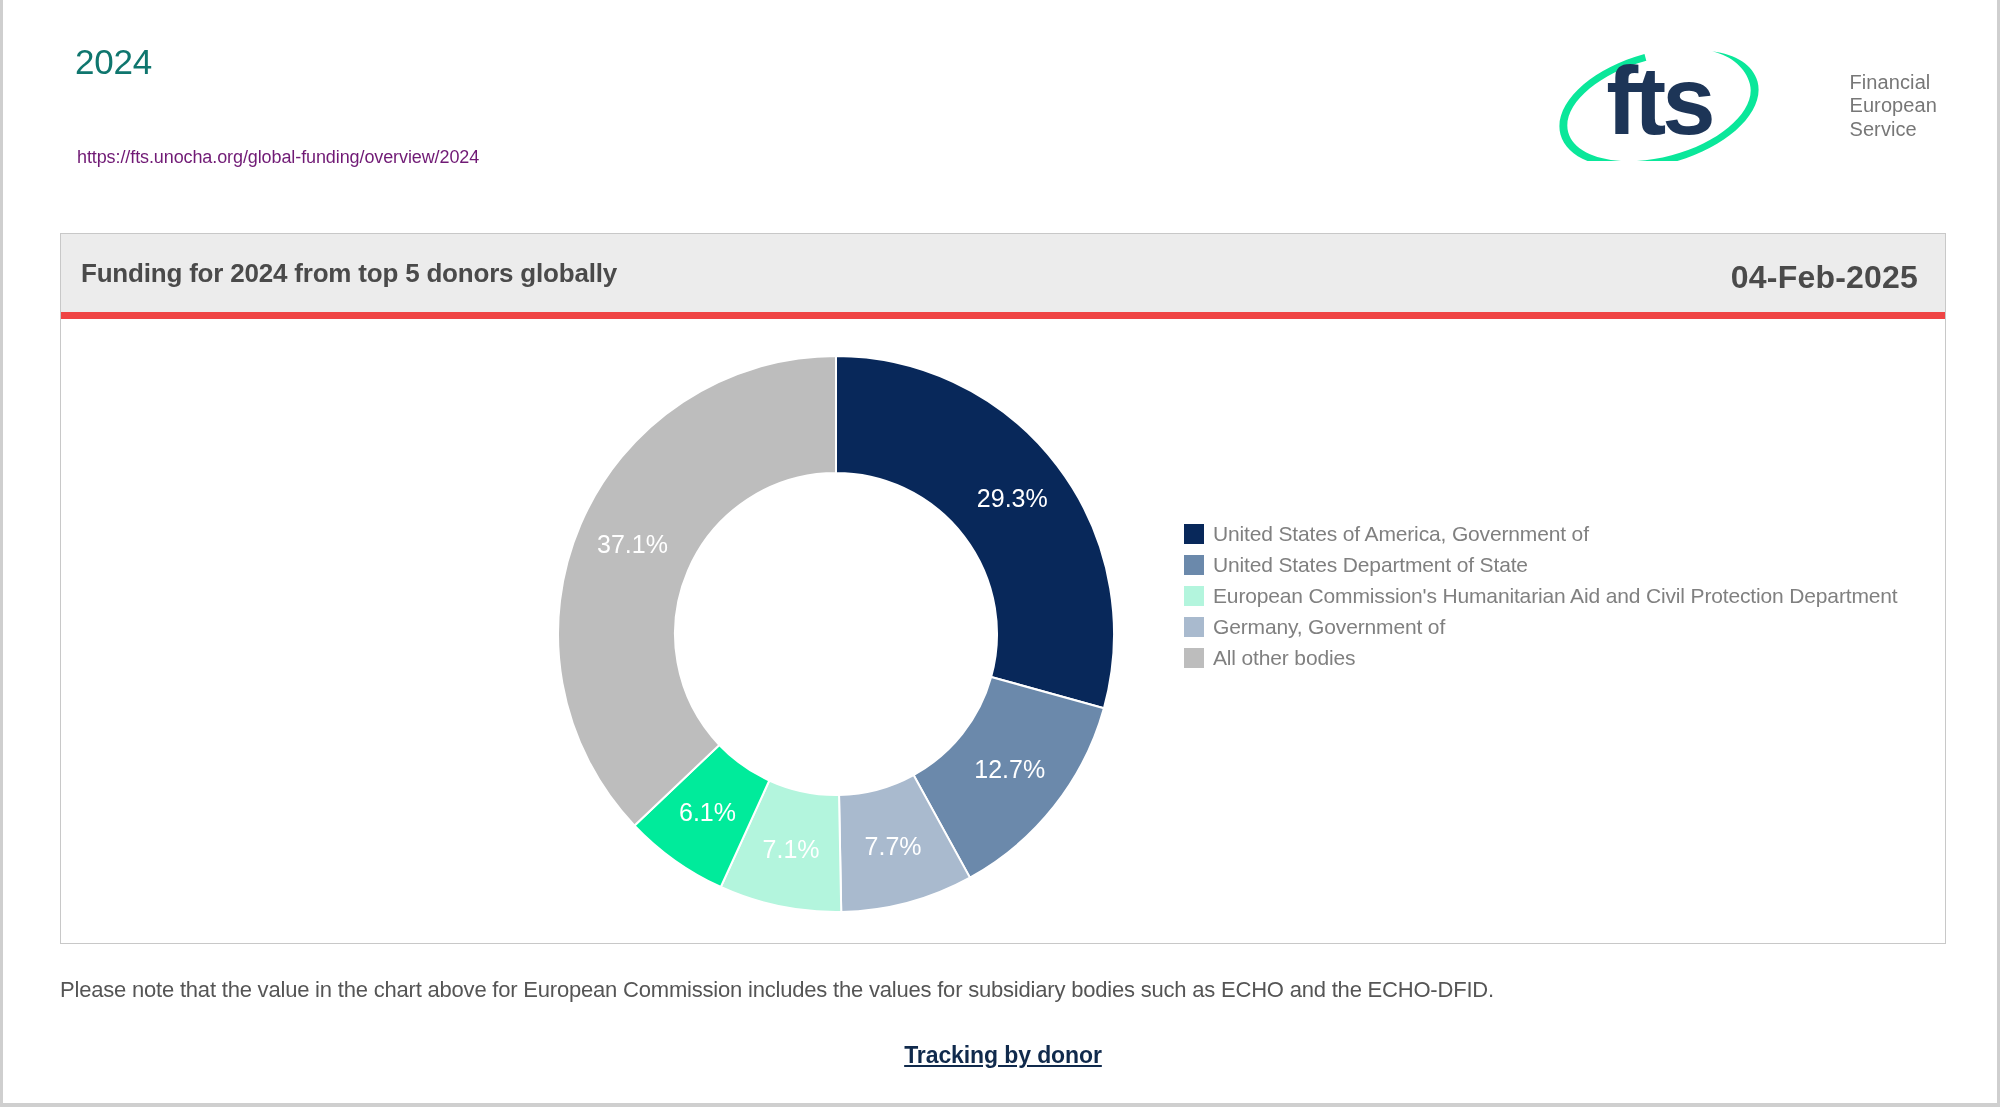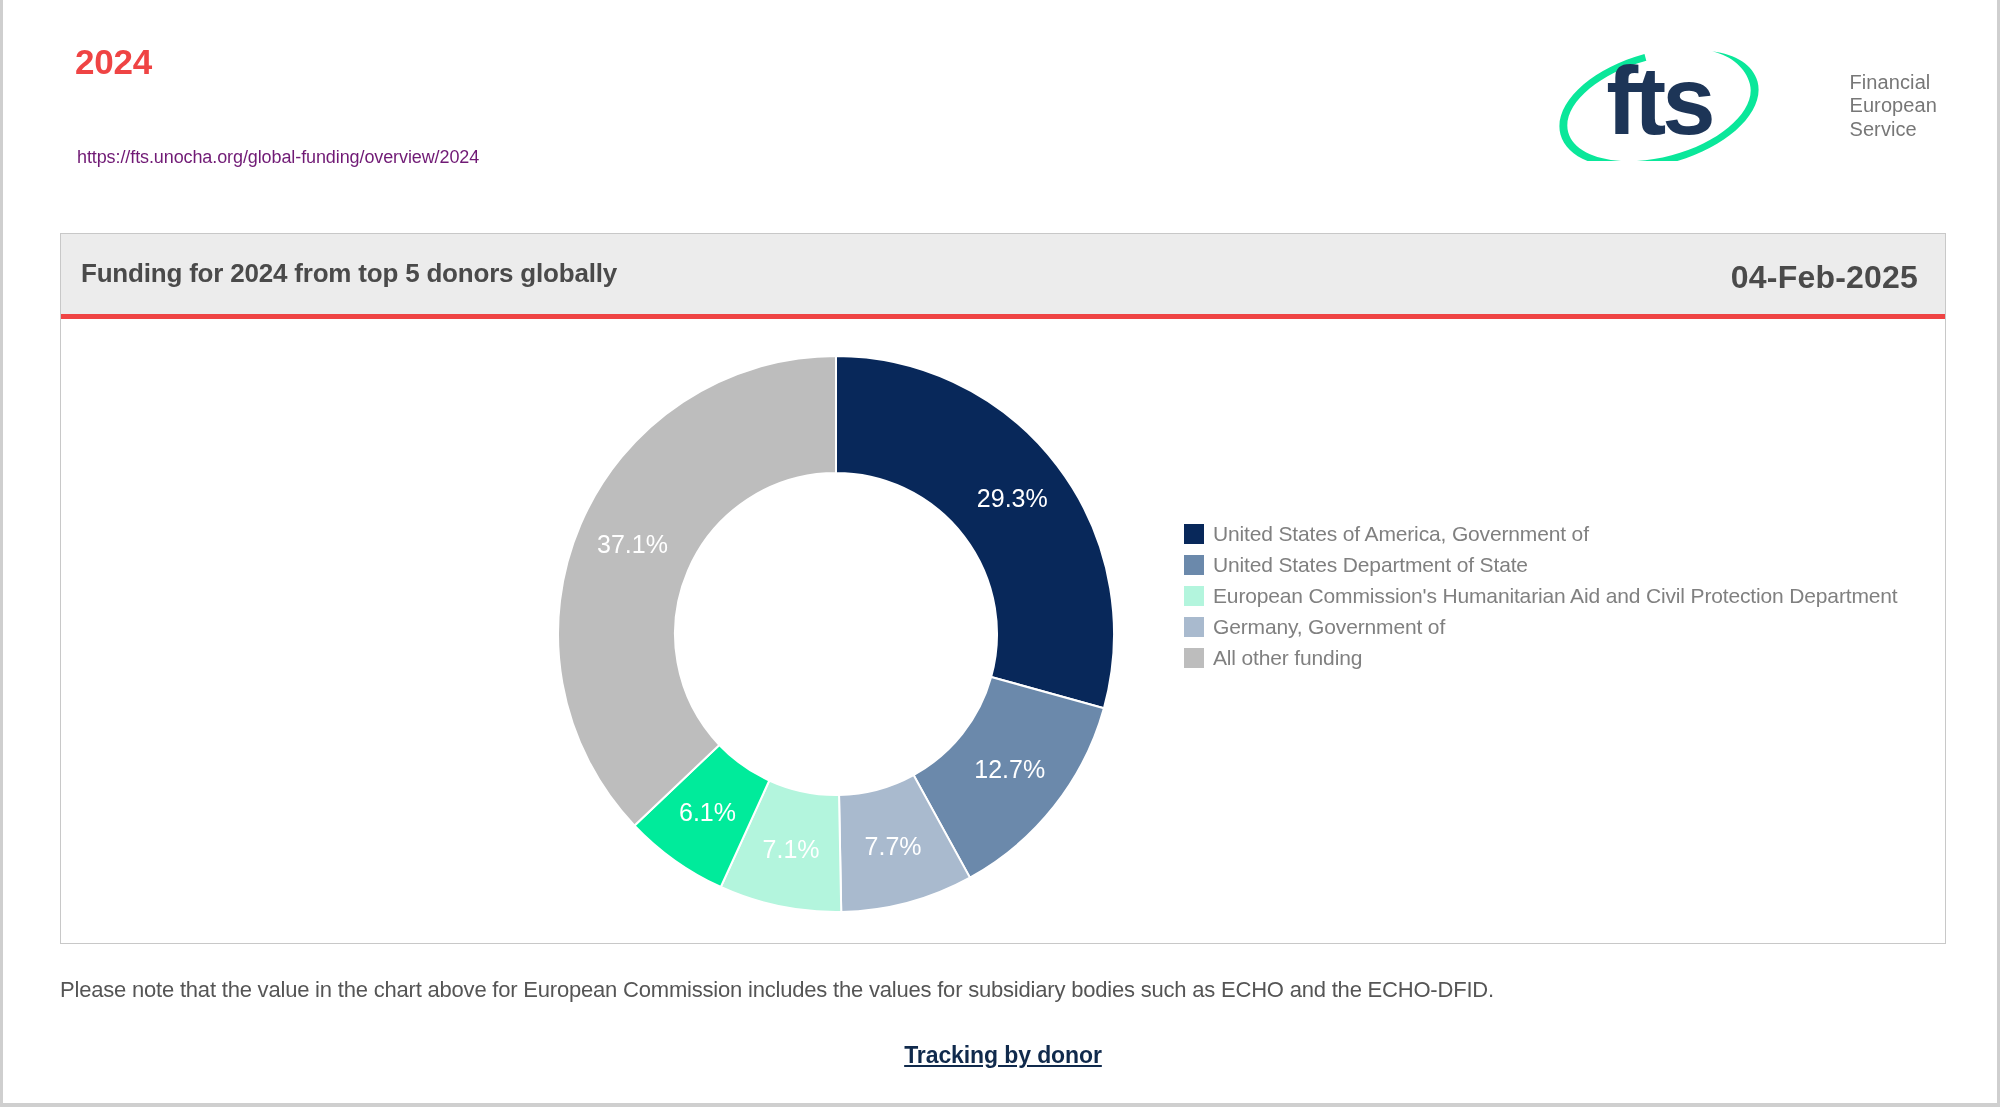--- a/index.html
+++ b/index.html
@@ -32,22 +32,22 @@
     position: absolute;
     left: 0; top: 0;
     width: 100%;
     height: 190px;
   }
   #page-title {
     position: absolute;
     left: 72px;
     top: 44px;
     font-size: 35px;
-    font-weight: bold;
-    color: #ef4444;
+    font-weight: normal;
+    color: #0f766e;
     letter-spacing: -0.2px;
     line-height: 1;
   }
   #page-url {
     position: absolute;
     left: 74px;
     top: 147px;
     font-size: 18px;
     color: #701a75;
     letter-spacing: -0.1px;
@@ -87,21 +87,21 @@
     height: 711px;
     box-sizing: border-box;
     border: 1px solid #c8c8c8;
     background: #ffffff;
   }
   #card-header {
     position: relative;
     height: 85px;
     box-sizing: border-box;
     background: #ececec;
-    border-bottom: 5px solid #ef4444;
+    border-bottom: 7px solid #ef4444;
   }
   #card-title {
     position: absolute;
     left: 20px;
     top: 24px;
     font-size: 26px;
     font-weight: bold;
     color: #4a4a4a;
     letter-spacing: -0.2px;
   }
@@ -268,21 +268,21 @@
         <div class="legend-row">
           <span class="legend-swatch" style="background: rgb(179, 245, 221);"></span>
           <span class="legend-label">European Commission's Humanitarian Aid and Civil Protection Department</span>
         </div>
         <div class="legend-row">
           <span class="legend-swatch" style="background: rgb(169, 186, 206);"></span>
           <span class="legend-label">Germany, Government of</span>
         </div>
         <div class="legend-row">
           <span class="legend-swatch" style="background: rgb(189, 189, 189);"></span>
-          <span class="legend-label">All other funding</span>
+          <span class="legend-label">All other bodies</span>
         </div>
       </div>
 
     </div>
   </div>
 
   <div id="footnote">Please note that the value in the chart above for European Commission includes the values for subsidiary bodies such as ECHO and the ECHO-DFID.</div>
 
   <div id="funding-link">
     <a href="#">Tracking by donor</a>

